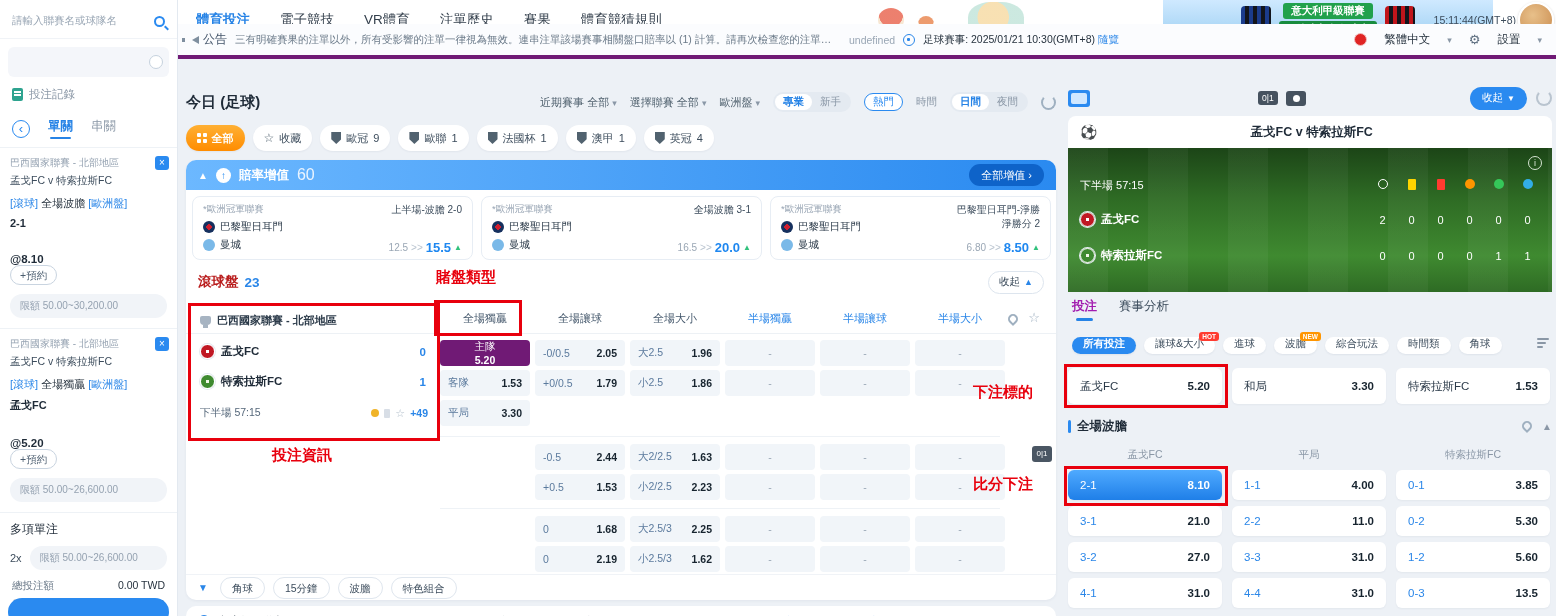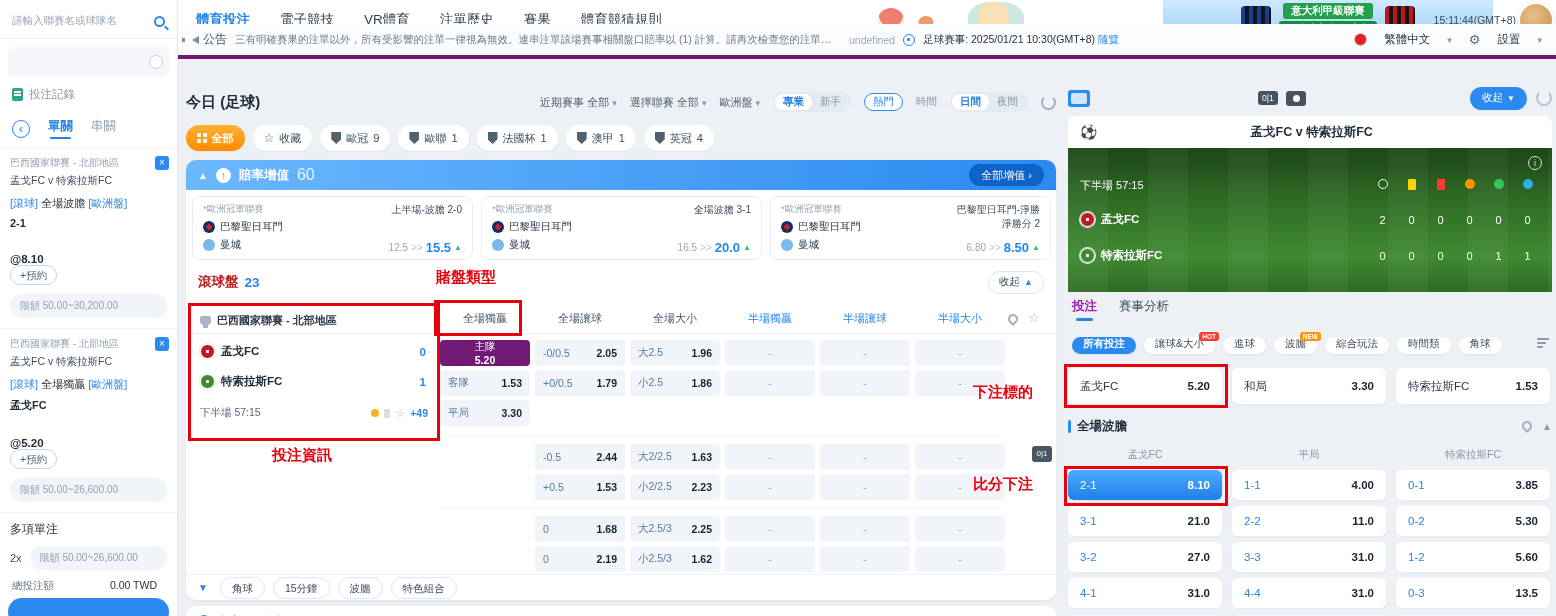--- a/index.html
+++ b/index.html
@@ -30,21 +30,21 @@
 .slip-market .bl{color:#2a86e8;}
 .slip-sel{font-size:11px;font-weight:bold;margin-top:6px;color:#1f2b38;}
 .slip-odds-row{display:flex;align-items:flex-start;justify-content:space-between;margin-top:24px;flex-direction:column;}
 .slip-odds{font-size:11.5px;font-weight:bold;color:#1f2b38;}
 .reserve-btn{border:1px solid #c9d4e0;border-radius:11px;height:20px;line-height:18px;padding:0 9px;font-size:10.5px;color:#4b5d6f;background:#fff;}
 .limit-pill{margin-top:9px;background:#f1f4f8;border-radius:13px;height:24px;line-height:24px;padding:0 10px;color:#95a2b1;font-size:10px;}
 .side-multi{padding:8px 10px 4px 10px;font-size:12px;color:#1f2b38;}
 .side-mult-row{display:flex;align-items:center;gap:8px;padding:4px 10px;}
 .side-mult-x{font-size:11px;color:#3c4c5c;}
 .side-mult-row .limit-pill{margin-top:0;flex:1;}
-.side-total{display:flex;justify-content:space-between;padding:5px 20px 0 12px;font-size:10.5px;color:#6c7b8a;}
+.side-total{display:flex;justify-content:space-between;padding:5px 12px 0 12px;font-size:10.5px;color:#6c7b8a;}
 .side-total .v{color:#26323e;}
 .side-cta{position:absolute;left:8px;right:8px;top:598px;height:28px;background:#2a8af0;border-radius:15px;}
 
 
 .topbar{position:absolute;left:178px;top:0;width:1378px;height:40px;background:#fff;}
 .nav{display:flex;align-items:center;gap:30px;height:40px;padding-left:18px;}
 .nav-item{font-size:13.5px;color:#333f4c;white-space:nowrap;}
 .nav-item.active{color:#2683e6;font-weight:bold;position:relative;}
 .nav-item.active::after{content:"";position:absolute;left:20%;right:20%;bottom:-8px;height:3px;background:#2683e6;border-radius:2px;}
 .decor-blob{position:absolute;border-radius:50%;opacity:.8;}

